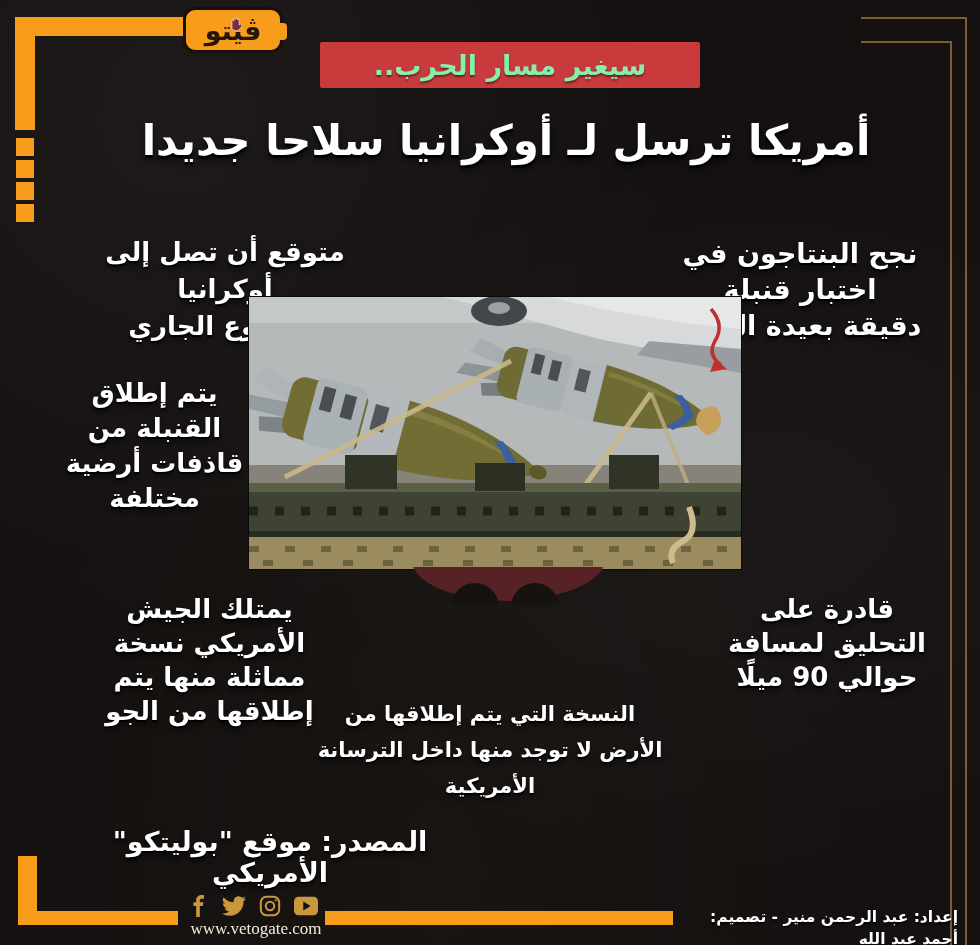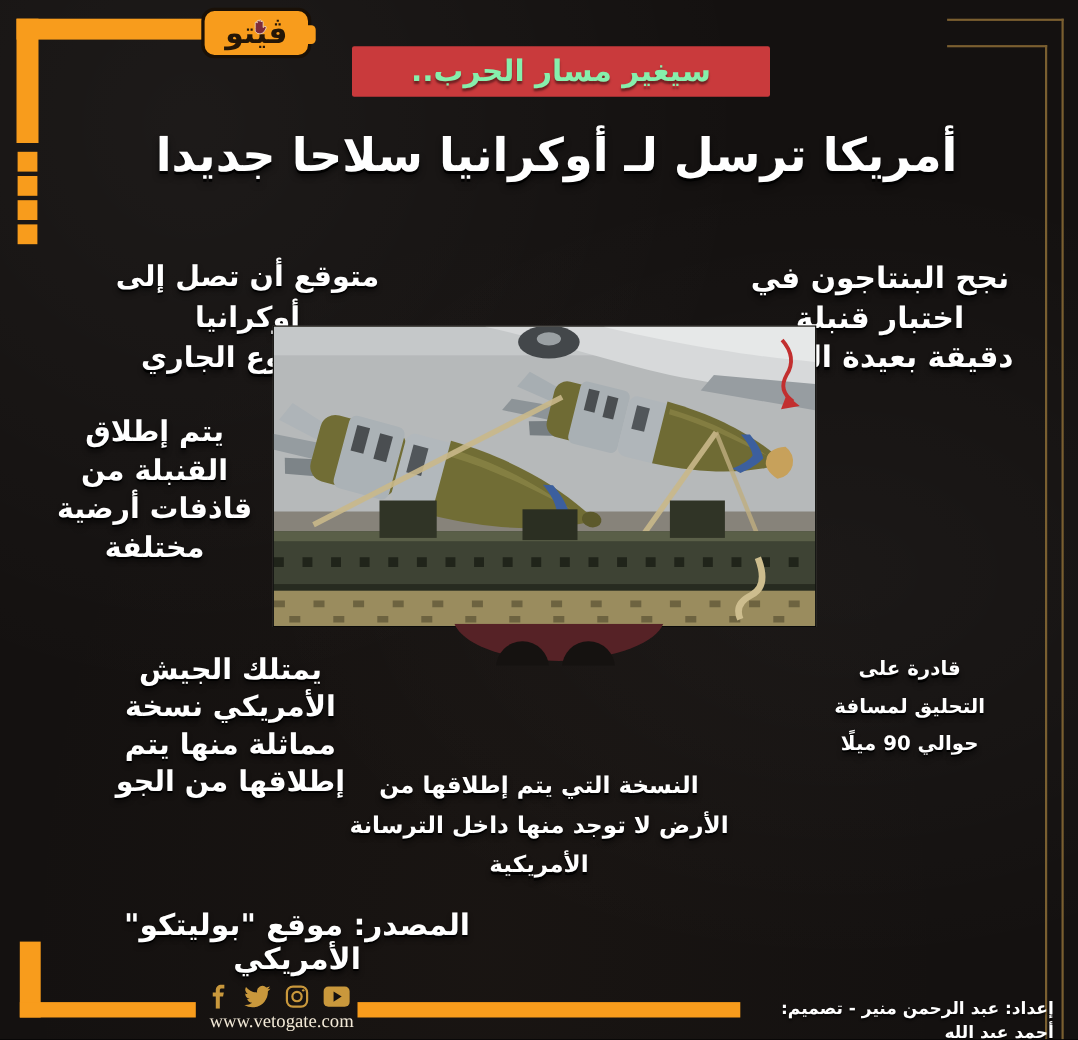--- a/index.html
+++ b/index.html
@@ -38,24 +38,24 @@
   .banner{left:320px;top:42px;width:380px;height:46px;background:#c93a3c;border-radius:2px;
     display:flex;align-items:center;justify-content:center;}
   .banner span{color:#86efac;font-size:27px;font-weight:bold;direction:rtl;text-shadow:0 2px 2px rgba(0,0,0,.45);}
   .title{left:0;top:100px;width:980px;text-align:center;color:#fff;font-size:42px;font-weight:bold;
     direction:rtl;margin:16px;text-shadow:0 3px 0 rgba(0,0,0,.85),0 5px 6px rgba(0,0,0,.6);}
   
   .fact{color:#fff;font-weight:bold;text-align:center;white-space:pre-line;direction:rtl;
     text-shadow:0 2px 0 rgba(0,0,0,.85),0 4px 5px rgba(0,0,0,.55);margin-top:16px;}
   .f-tl{left:60px;top:218px;width:330px;font-size:26px;line-height:37px;}
   .f-tr{left:645px;top:220px;width:310px;font-size:27px;line-height:36px;}
-  .f-ml{left:38px;top:360px;width:205px;font-size:26px;line-height:35px;}
+  .f-ml{left:52px;top:360px;width:205px;font-size:26px;line-height:35px;}
   .f-mr{left:762px;top:360px;width:200px;font-size:25px;line-height:35px;}
   .f-bl{left:92px;top:576px;width:235px;font-size:26px;line-height:34px;text-align:center;}
-  .f-br{left:692px;top:576px;width:270px;font-size:18px;line-height:34px;}
+  .f-br{left:692px;top:576px;width:270px;font-size:26px;line-height:34px;}
   .f-bc{left:275px;top:680px;width:430px;font-size:21px;line-height:36px;}
   .source{left:85px;top:826px;width:370px;font-size:27px;font-weight:bold;color:#fff;text-align:center;
     direction:rtl;text-shadow:0 2px 0 rgba(0,0,0,.85),0 4px 5px rgba(0,0,0,.55);}
   
   .photo{left:248px;top:296px;width:492px;height:272px;border:1px solid #0a0a0a;background:#87837a;}
   .photo svg{display:block;width:100%;height:100%;}
   .wm{left:413px;top:567px;width:192px;height:38px;}
   
   .socials{left:186px;top:892px;width:146px;height:28px;display:flex;gap:12px;align-items:center;}
   .soc{width:24px;height:24px;display:flex;align-items:center;justify-content:center;cursor:pointer;}

